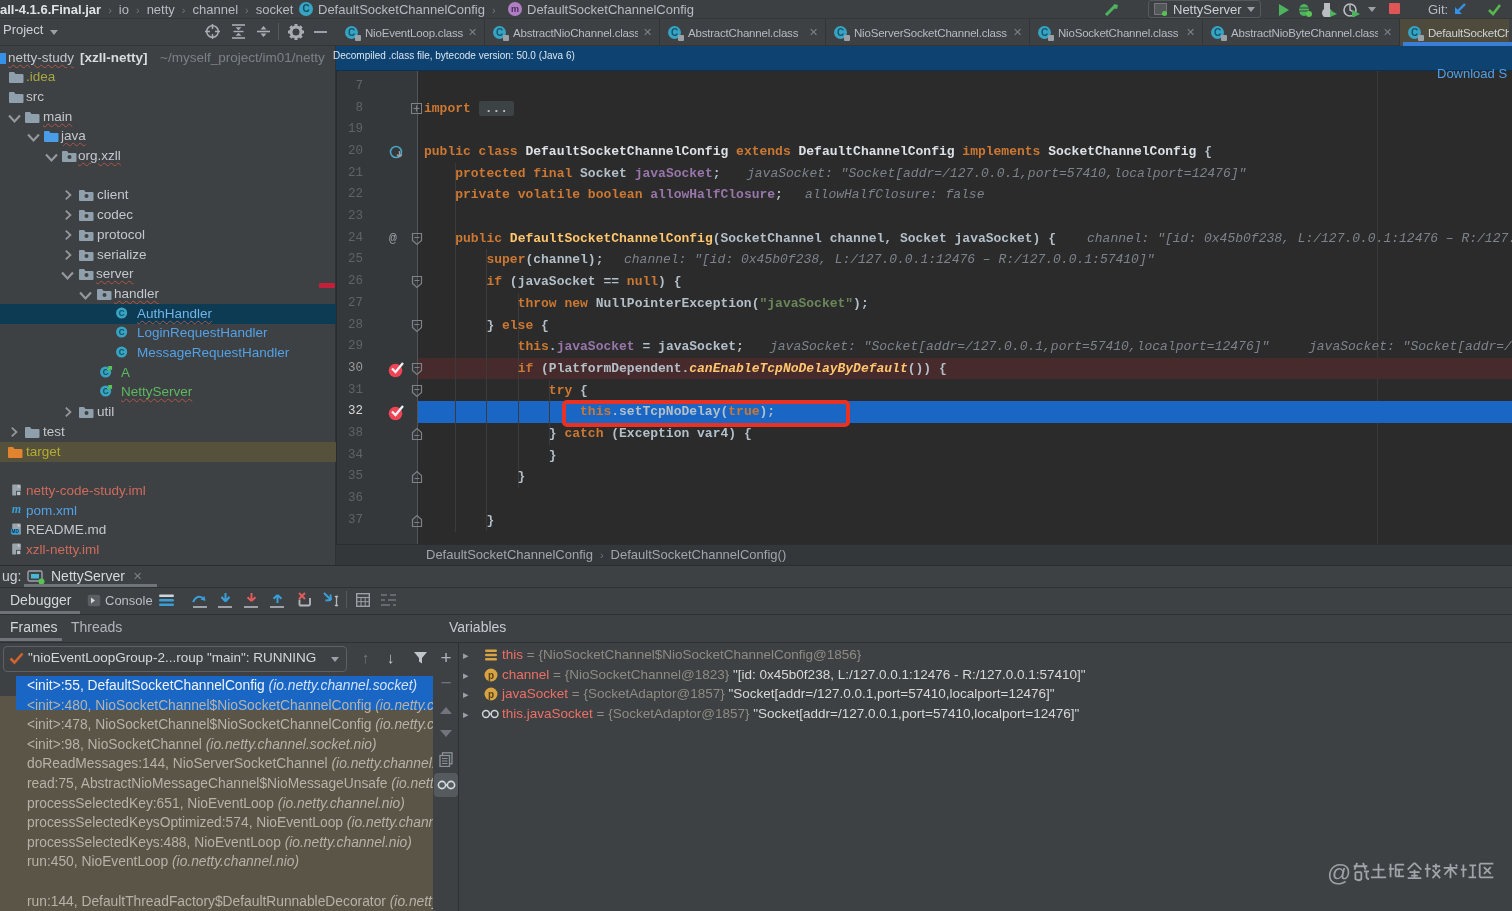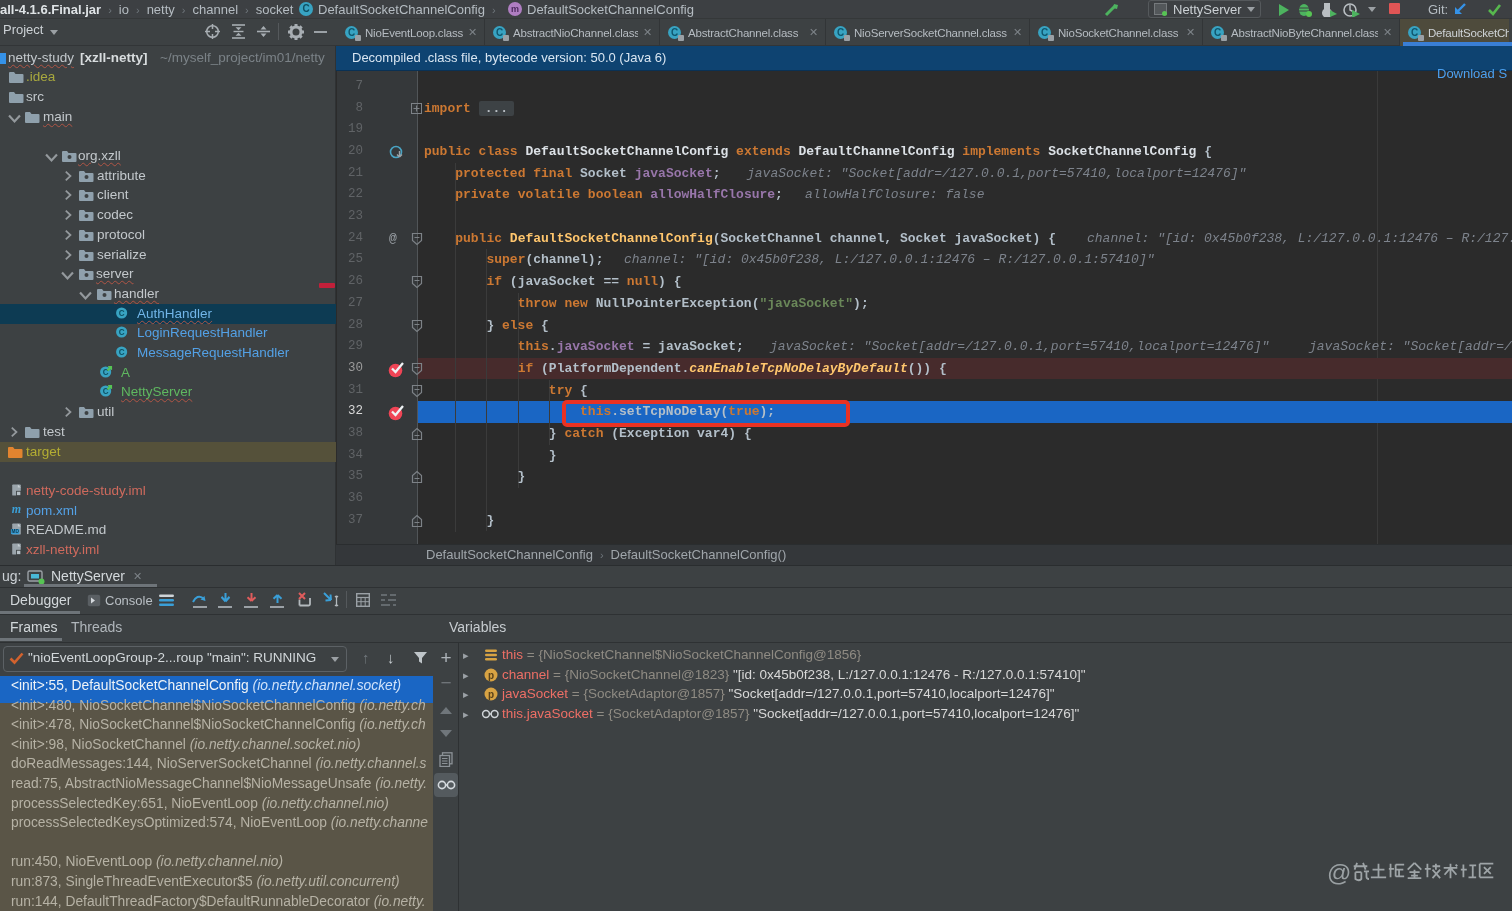--- a/index.html
+++ b/index.html
@@ -14,21 +14,21 @@
 .ci .c{position:absolute;left:0;top:1px;width:13px;height:13px;border-radius:50%;background:#38a3c2;color:#10576e;font-weight:bold;font-size:10px;text-align:center;line-height:13px}
 .ci .lock{position:absolute;right:-1px;bottom:-1px;width:6px;height:6px;background:#9aa0a5;border-radius:1px}
 .trow{position:absolute;left:0;width:336px;height:20px;line-height:20px;font-size:13.5px;color:#c3c8cc;white-space:nowrap}
 .trow .t{vertical-align:top}
 .fico{position:absolute;top:4px;width:15px;height:12px}
 .sq{text-decoration:underline;text-decoration-style:wavy;text-decoration-color:#b05545;text-decoration-thickness:1px;text-underline-offset:2px}
 .cline{position:absolute;left:424px;white-space:pre;font-family:"Liberation Mono",monospace;font-size:13px;line-height:21.68px;height:21.68px;color:#b3bfc9;font-weight:bold}
 .lnum{position:absolute;left:337px;width:26px;text-align:right;font-family:"Liberation Mono",monospace;font-size:12.5px;line-height:21.68px;color:#606366}
 .k{color:#cc7832}.fld{color:#9876aa}.mth{color:#ffc66d}.str{color:#6a8759}
 .hint{color:#7d838c;font-style:italic;font-weight:normal}
-.frow{position:absolute;left:0;width:433px;height:27px;line-height:19.6px;font-size:13.8px;color:#b6b2a5;white-space:nowrap;overflow:hidden}
+.frow{position:absolute;left:16px;width:433px;height:34px;line-height:19.6px;font-size:13.8px;color:#b6b2a5;white-space:nowrap;overflow:hidden}
 .frow i{font-style:italic}
 .vrow{position:absolute;height:20px;line-height:20px;font-size:13.5px;white-space:nowrap}
 .vname{color:#ee6f66}.vgray{color:#8f8b83}.vwhite{color:#d8d8d8}
 .varrow{color:#9ba1a6;font-size:11px}
 .gbtn{position:absolute;left:437px;width:18px;text-align:center;color:#9ba1a6}
 </style></head><body>
 <div id="root">
 <div class="abs" style="left:0;top:0;width:1512px;height:19px;background:#3d4043;border-bottom:1px solid #353839"></div>
 <div class="abs crumb" style="left:0;top:1px;height:18px;line-height:18px;white-space:nowrap"><b>all-4.1.6.Final.jar</b><span class="sep">›</span>io<span class="sep">›</span>netty<span class="sep">›</span>channel<span class="sep">›</span>socket<span class="sep">›</span></div>
 <div class="abs" style="left:299px;top:2px;width:14px;height:14px;border-radius:50%;background:#38a3c2;color:#0e5063;font-size:10px;font-weight:bold;text-align:center;line-height:14px">C</div>
@@ -185,39 +185,38 @@
       </div>
       <div class="trow" style="top:60.6px;">
         <svg class="fico" style="left:7px;top:6px" width="11" height="8" viewBox="0 0 11 8">
           <path d="M1.5 1.5 L5.5 5.8 L9.5 1.5" stroke="#94999d" stroke-width="1.6" fill="none"></path>
         </svg>
         <svg class="fico" style="left:25px" width="15" height="12" viewBox="0 0 15 12">
           <path d="M0 2 a1 1 0 0 1 1-1 h4 l1.5 2 h7 a1 1 0 0 1 1 1 v7 a1 1 0 0 1 -1 1 h-12.5 a1 1 0 0 1 -1-1 z" fill="#8fa0ac"></path>
         </svg>
         <span class="abs t sq" style="left:43px">main</span>
       </div>
+      <div class="trow" style="top:80.3px;">
+        <svg class="fico" style="left:26px;top:6px" width="11" height="8" viewBox="0 0 11 8">
+          <path d="M1.5 1.5 L5.5 5.8 L9.5 1.5" stroke="#94999d" stroke-width="1.6" fill="none"></path>
+        </svg>
+        <svg class="fico" style="left:44px" width="15" height="12" viewBox="0 0 15 12">
+          <path d="M0 2 a1 1 0 0 1 1-1 h4 l1.5 2 h7 a1 1 0 0 1 1 1 v7 a1 1 0 0 1 -1 1 h-12.5 a1 1 0 0 1 -1-1 z" fill="#4a9ee8"></path>
+        </svg>
+        <span class="abs t sq" style="left:61px">java</span>
+      </div>
       <div class="trow" style="top:100.0px;">
         <svg class="fico" style="left:44px;top:6px" width="11" height="8" viewBox="0 0 11 8">
           <path d="M1.5 1.5 L5.5 5.8 L9.5 1.5" stroke="#94999d" stroke-width="1.6" fill="none"></path>
         </svg>
         <svg class="fico" style="left:62px" width="15" height="12" viewBox="0 0 15 12">
           <path d="M0 2 a1 1 0 0 1 1-1 h4 l1.5 2 h7 a1 1 0 0 1 1 1 v7 a1 1 0 0 1 -1 1 h-12.5 a1 1 0 0 1 -1-1 z" fill="#8fa0ac"></path>
           <circle cx="7.5" cy="7" r="2" fill="#3d4143"></circle>
         </svg>
         <span class="abs t sq" style="left:78px">org.xzll</span>
-      </div>
-      <div class="trow" style="top:119.7px;">
-        <svg class="fico" style="left:61px;top:4px" width="8" height="11" viewBox="0 0 8 11">
-          <path d="M1.5 1.5 L5.8 5.5 L1.5 9.5" stroke="#94999d" stroke-width="1.6" fill="none"></path>
-        </svg>
-        <svg class="fico" style="left:79px" width="15" height="12" viewBox="0 0 15 12">
-          <path d="M0 2 a1 1 0 0 1 1-1 h4 l1.5 2 h7 a1 1 0 0 1 1 1 v7 a1 1 0 0 1 -1 1 h-12.5 a1 1 0 0 1 -1-1 z" fill="#8fa0ac"></path>
-          <circle cx="7.5" cy="7" r="2" fill="#3d4143"></circle>
-        </svg>
-        <span class="abs t" style="left:97px">attribute</span>
       </div>
       <div class="trow" style="top:139.4px;">
         <svg class="fico" style="left:61px;top:4px" width="8" height="11" viewBox="0 0 8 11">
           <path d="M1.5 1.5 L5.8 5.5 L1.5 9.5" stroke="#94999d" stroke-width="1.6" fill="none"></path>
         </svg>
         <svg class="fico" style="left:79px" width="15" height="12" viewBox="0 0 15 12">
           <path d="M0 2 a1 1 0 0 1 1-1 h4 l1.5 2 h7 a1 1 0 0 1 1 1 v7 a1 1 0 0 1 -1 1 h-12.5 a1 1 0 0 1 -1-1 z" fill="#8fa0ac"></path>
           <circle cx="7.5" cy="7" r="2" fill="#3d4143"></circle>
         </svg>
         <span class="abs t" style="left:97px">client</span>
@@ -364,21 +363,21 @@
           <path d="M8 0.5 l3.5 3.5 h-3.5z" fill="#c6ced4"></path>
           <rect x="6" y="8" width="6" height="6" fill="#3d4143"></rect>
           <rect x="7" y="9" width="4" height="4" fill="#b6bfc5"></rect>
         </svg>
         <span class="abs t" style="left:26px;color:#cf6a5d">xzll-netty.iml</span>
       </div>
     </div>
 <div class="abs" style="left:319px;top:283px;width:16px;height:5px;background:#c2203a;border-radius:1px"></div>
 <div class="abs" style="left:336px;top:46px;width:1176px;height:519px;background:#2b2b2b"></div>
 <div class="abs" style="left:336px;top:46px;width:1176px;height:25px;background:#0e4371;border-bottom:1px solid #0a3154"></div>
-<div class="abs" style="left:352px;top:50px;font-size:13px;color:#d9e6f2">Decompiled .class file, bytecode version: 50.0 (Java 6)</div>
+<div class="abs" style="left:333px;top:50px;font-size:10px;color:#d9e6f2">Decompiled .class file, bytecode version: 50.0 (Java 6)</div>
 <div class="abs" style="left:1437px;top:66px;font-size:13px;color:#4ba0f0">Download S</div>
 <div class="abs" style="left:337px;top:71px;width:80px;height:473px;background:#35383a"></div>
 <div class="abs" style="left:417px;top:71px;width:1px;height:473px;background:#515558"></div>
 <div class="abs" style="left:1377px;top:71px;width:1px;height:473px;background:#3a3a3a"></div>
 <div class="abs" style="left:418px;top:357.8px;width:1094px;height:21.68px;background:#472b2c"></div>
 <div class="abs" style="left:418px;top:401.2px;width:1094px;height:21.68px;background:#1a66c4"></div>
 <div class="abs" style="left:455px;top:162.7px;width:1px;height:369px;background:#3b3b3b"></div>
 <div class="abs" style="left:486px;top:249.4px;width:1px;height:282px;background:#3b3b3b"></div>
 <div class="abs" style="left:518px;top:292.8px;width:1px;height:195px;background:#3b3b3b"></div>
 <div class="abs" style="left:549px;top:379.5px;width:1px;height:65px;background:#3b3b3b"></div>
@@ -563,22 +562,22 @@
     </svg>
 <div class="abs" style="left:0;top:695.6px;width:433px;height:215px;background:#5a5547"></div>
 <div class="frow" style="top:676.0px;background:#1a66c4;color:#eef3f7;padding-left:11px"><span>&lt;init&gt;:55, DefaultSocketChannelConfig </span><i style="color:#cfe2fa">(io.netty.channel.socket)</i></div>
 <div class="frow" style="top:695.6px;padding-left:11px"><span>&lt;init&gt;:480, NioSocketChannel$NioSocketChannelConfig </span><i>(io.netty.ch</i></div>
 <div class="frow" style="top:715.2px;padding-left:11px"><span>&lt;init&gt;:478, NioSocketChannel$NioSocketChannelConfig </span><i>(io.netty.ch</i></div>
 <div class="frow" style="top:734.8px;padding-left:11px"><span>&lt;init&gt;:98, NioSocketChannel </span><i>(io.netty.channel.socket.nio)</i></div>
 <div class="frow" style="top:754.4px;padding-left:11px"><span>doReadMessages:144, NioServerSocketChannel </span><i>(io.netty.channel.s</i></div>
 <div class="frow" style="top:774.0px;padding-left:11px"><span>read:75, AbstractNioMessageChannel$NioMessageUnsafe </span><i>(io.netty.</i></div>
 <div class="frow" style="top:793.6px;padding-left:11px"><span>processSelectedKey:651, NioEventLoop </span><i>(io.netty.channel.nio)</i></div>
 <div class="frow" style="top:813.2px;padding-left:11px"><span>processSelectedKeysOptimized:574, NioEventLoop </span><i>(io.netty.channe</i></div>
+<div class="frow" style="top:832.8px;padding-left:11px"><span>processSelectedKeys:488, NioEventLoop </span><i>(io.netty.channel.nio)</i></div>
 <div class="frow" style="top:852.4px;padding-left:11px"><span>run:450, NioEventLoop </span><i>(io.netty.channel.nio)</i></div>
-<div class="frow" style="top:872.0px;padding-left:11px"><span>run:873, SingleThreadEventExecutor$5 </span><i>(io.netty.util.concurrent)</i></div>
 <div class="frow" style="top:891.6px;padding-left:11px"><span>run:144, DefaultThreadFactory$DefaultRunnableDecorator </span><i>(io.netty.</i></div>
 <div class="abs" style="left:433px;top:643px;width:25px;height:268px;background:#3d4143"></div>
 <div class="abs gbtn" style="top:647px;font-size:19px;color:#aeb4b9">+</div>
 <div class="abs gbtn" style="top:672px;font-size:19px;color:#6f7478">−</div>
 <div class="abs" style="left:440px;top:707px;width:0;height:0;border-left:6px solid transparent;border-right:6px solid transparent;border-bottom:7px solid #70767b"></div>
 <div class="abs" style="left:440px;top:730px;width:0;height:0;border-left:6px solid transparent;border-right:6px solid transparent;border-top:7px solid #70767b"></div>
 <svg class="abs" style="left:439px;top:752px" width="14" height="15" viewBox="0 0 14 15">
 <rect x="3.5" y="0.8" width="9.5" height="11" fill="none" stroke="#8c9297" stroke-width="1.3"></rect>
       <rect x="1" y="3.5" width="9.5" height="11" fill="#3d4143" stroke="#8c9297" stroke-width="1.3"></rect>
 <g stroke="#8c9297">

